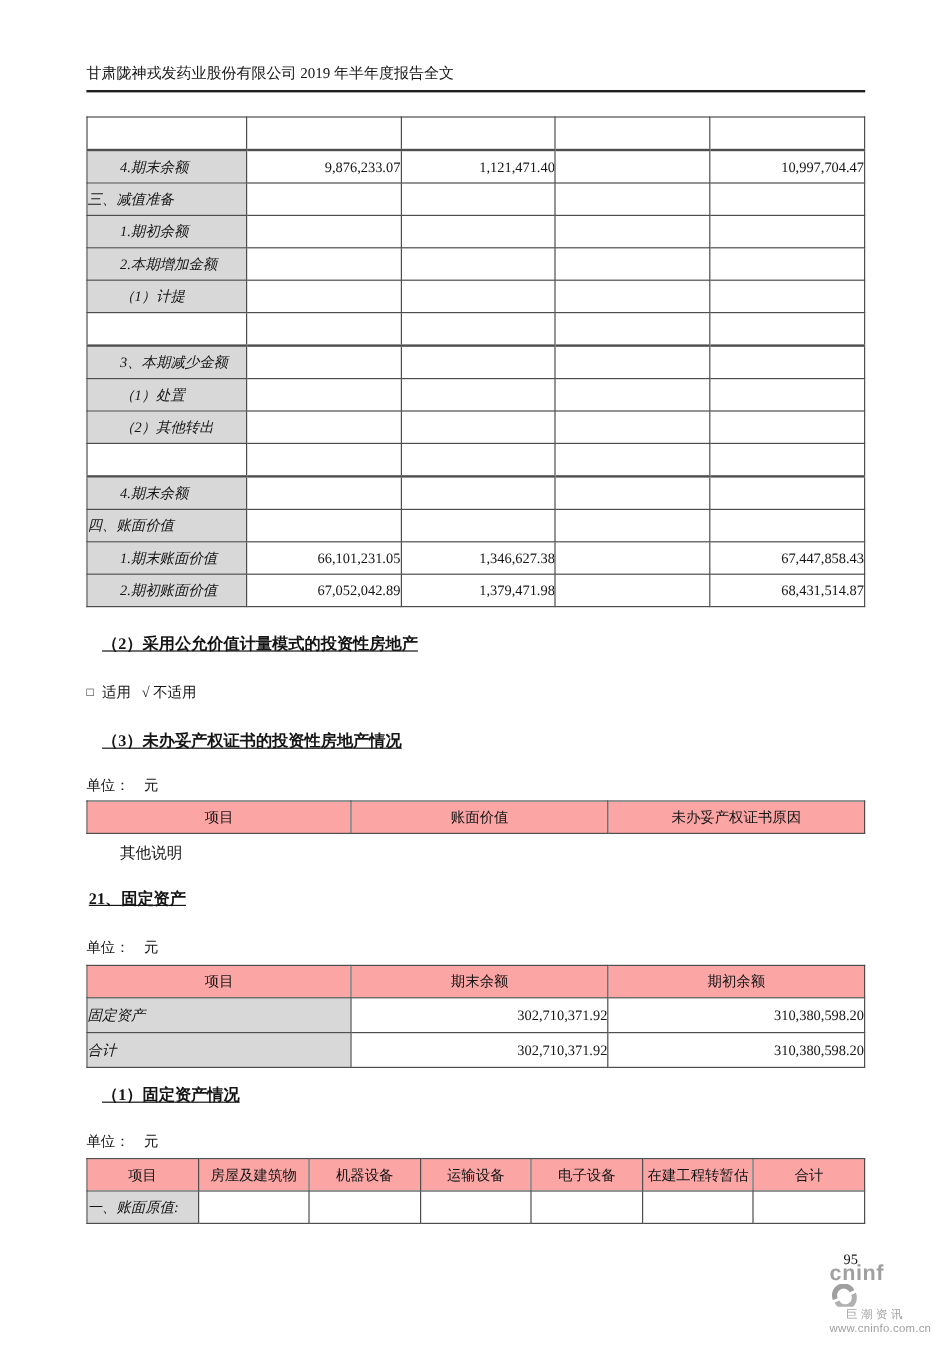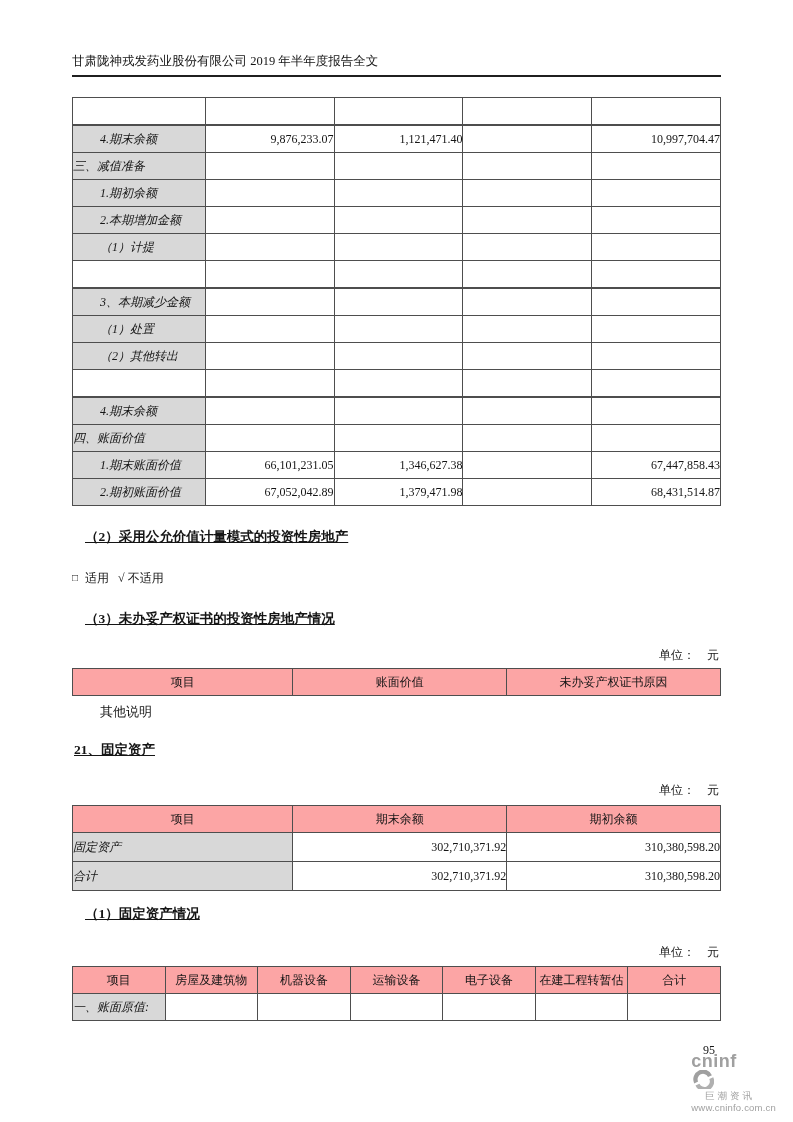--- a/index.html
+++ b/index.html
@@ -40,21 +40,21 @@
   .sec2 { margin-top:22px; }
   .sec3 { margin-top:24px; }
   .sec21 { margin-top:22px; padding-left:2px; }
   .sec211 { margin-top:14px; }
 
   .applicability { margin-top:24px; font-size:12px; line-height:15px; }
   .applicability .box { font-size:10px; vertical-align:1px; }
   .applicability .chk { margin-left:6px; }
   .applicability .lbl1 { margin-left:4px; }
 
-  .unit-line { text-align:right; font-size:12px; line-height:15px; padding-right:2px; }
+  .unit-line { font-size:12px; line-height:15px; padding-right:2px; }
   .unit-line .unit-val { margin-left:12px; }
   .u1 { margin-top:20px; margin-bottom:5px; }
   .u2 { margin-top:24px; margin-bottom:7px; }
   .u3 { margin-top:22px; margin-bottom:6px; }
 
   .note { margin-top:8px; font-size:13px; line-height:15px;margin-left:28px; }
 
   .page-number { margin-top:22px; text-align:right; padding-right:6px; font-size:12px; }
 
   .logo {

